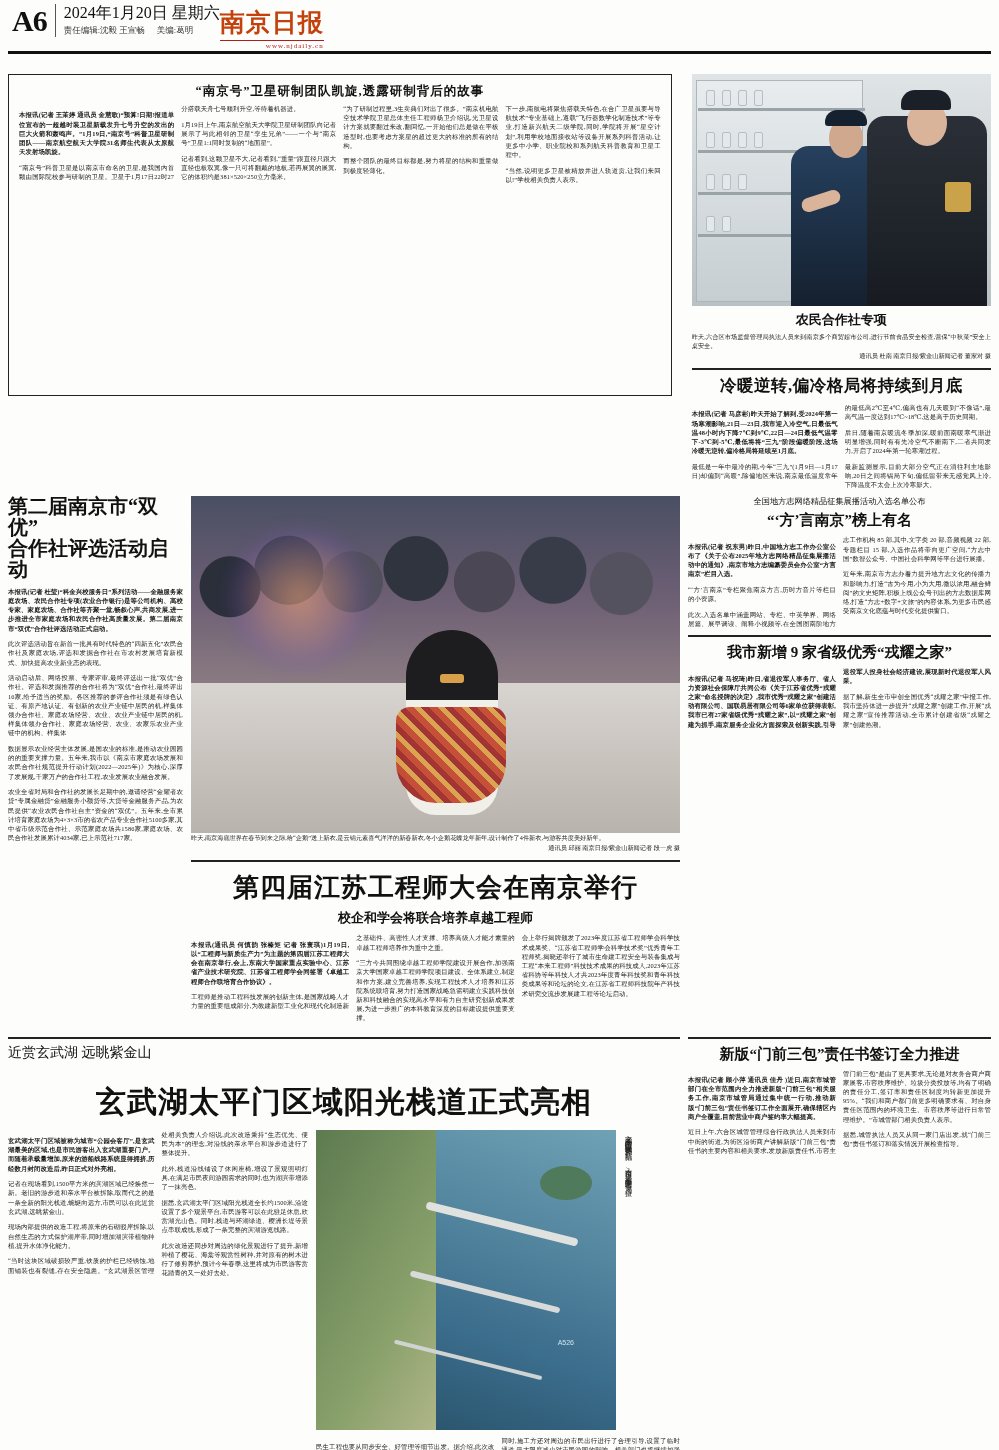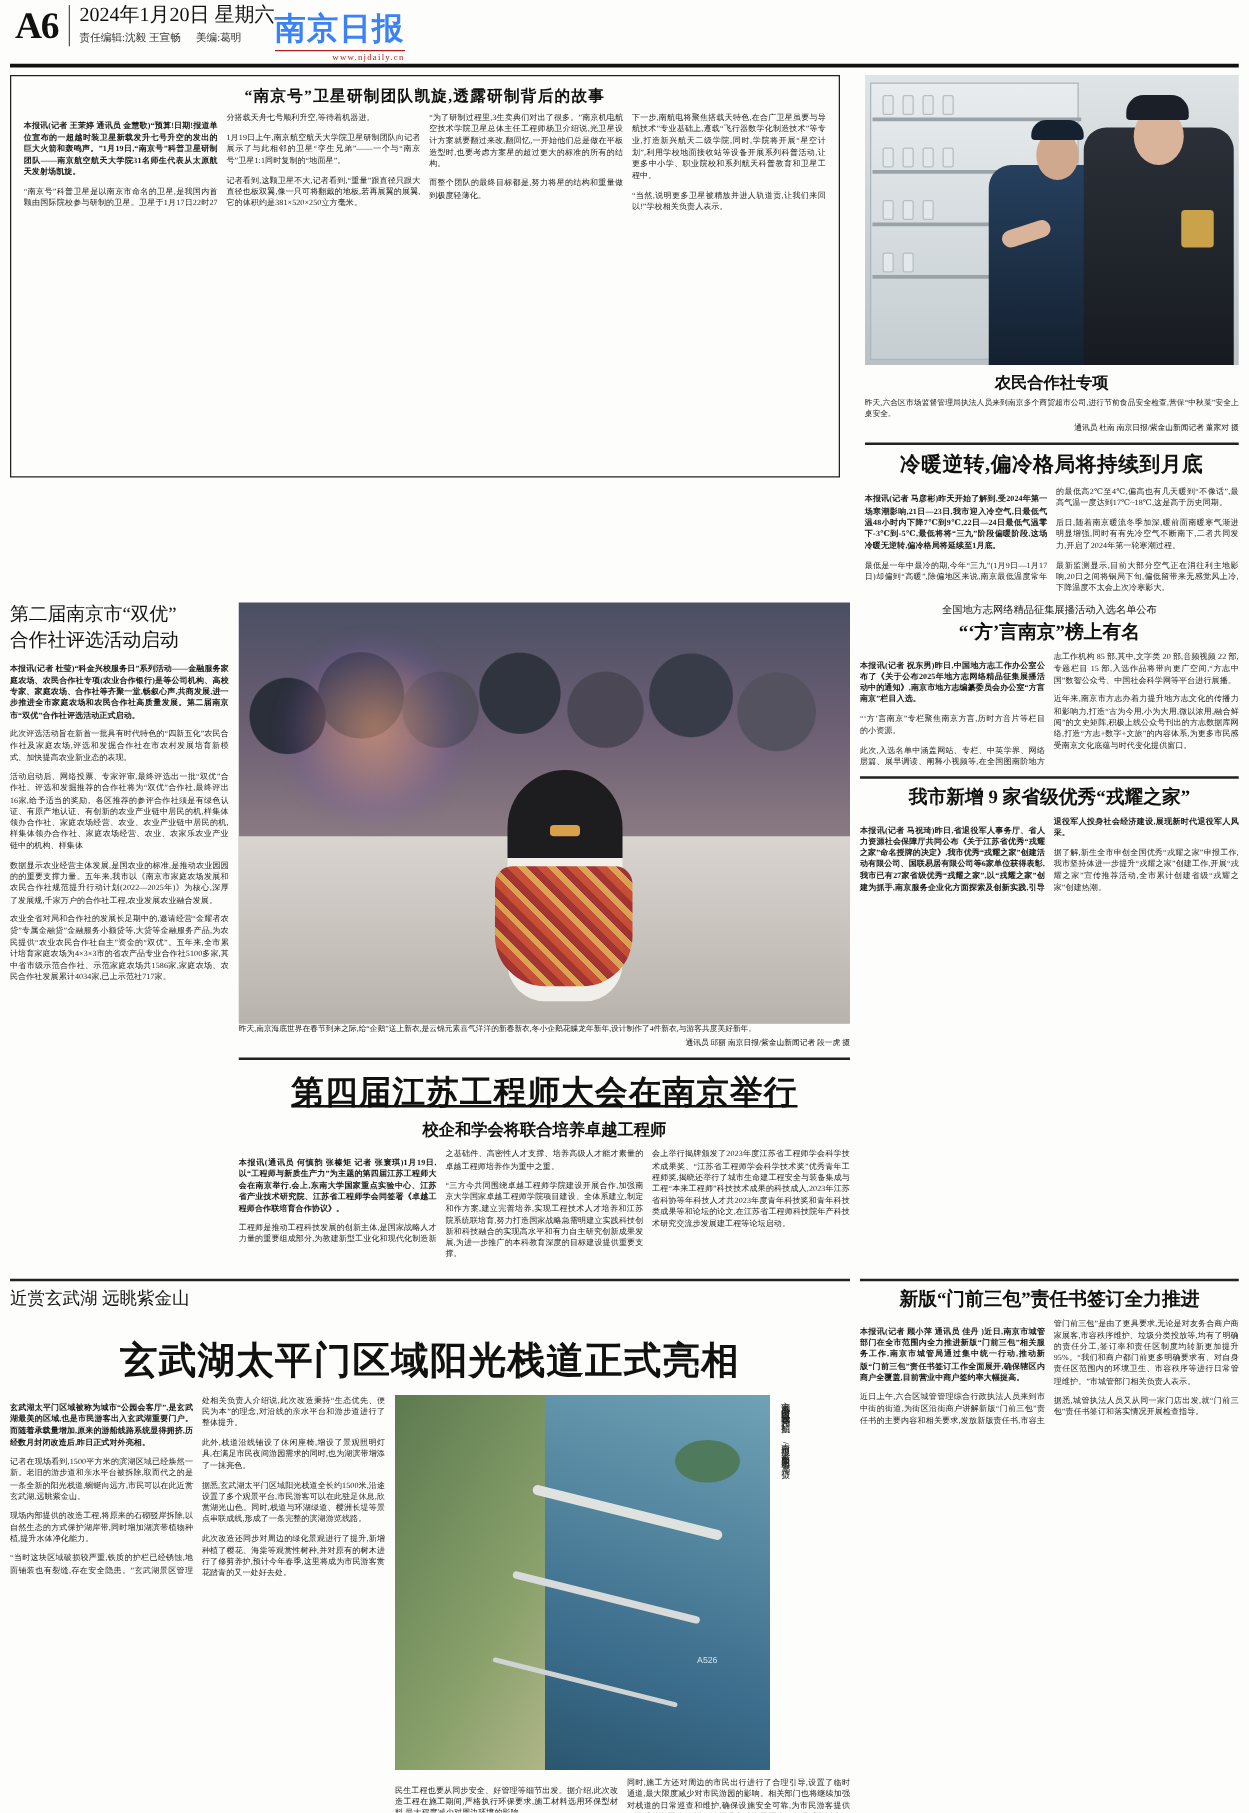--- a/index.html
+++ b/index.html
@@ -45,35 +45,35 @@
     text-align: center;
     font-size: 29px;
     font-weight: bold;
     letter-spacing: 6px;
     padding-top: 4px;
   }
   .nameplate { text-align: right; padding-top: 2px; }
   .nameplate .np-main {
     font-size: 25px;
     font-weight: bold;
-    color: #3b82f6;
+    color: #c2410c;
     letter-spacing: 1px;
     font-family: "Liberation Serif", serif;
   }
   .nameplate .np-sub {
     font-size: 7px;
     color: #b01d1d;
     letter-spacing: 1px;
     border-top: 1px solid #b01d1d;
     margin-top: 1px;
     padding-top: 1px;
   }
 
   
-  .content { display: flex; gap: 20px; margin-top: 6px; }
+  .content { display: flex; gap: 20px; margin-top: 20px; }
   .col-left { width: 672px; }
   .col-right { width: 303px; }
 
   
   .body-text {
     font-size: 6.4px;
     line-height: 9.2px;
     text-align: justify;
     color: #1a1a1a;
     letter-spacing: 0.1px;
@@ -142,34 +142,33 @@
     font-size: 8.2px;
     margin-bottom: 2px;
   }
 
   
   .mid { display: flex; gap: 8px; margin-top: 7px; }
   .mid-left { width: 175px; }
   .mid-right { width: 489px; }
 
   .hl-left {
-    font-size: 15px;
-    font-weight: normal;
+    font-size: 20px;
+    font-weight: bold;
     line-height: 21px;
     letter-spacing: 0px;
     margin-bottom: 6px;
   }
 
   .hl-big-c {
     text-align: center;
     font-size: 26px;
     font-weight: bold;
     letter-spacing: 1px;
     margin: 8px 0 4px 0;
-    text-decoration: underline;
   }
   .sub-c {
     text-align: center;
     font-size: 13px;
     font-weight: bold;
     margin-bottom: 6px;
   }
 
   
   .bottom { display: flex; gap: 8px; margin-top: 7px; }

